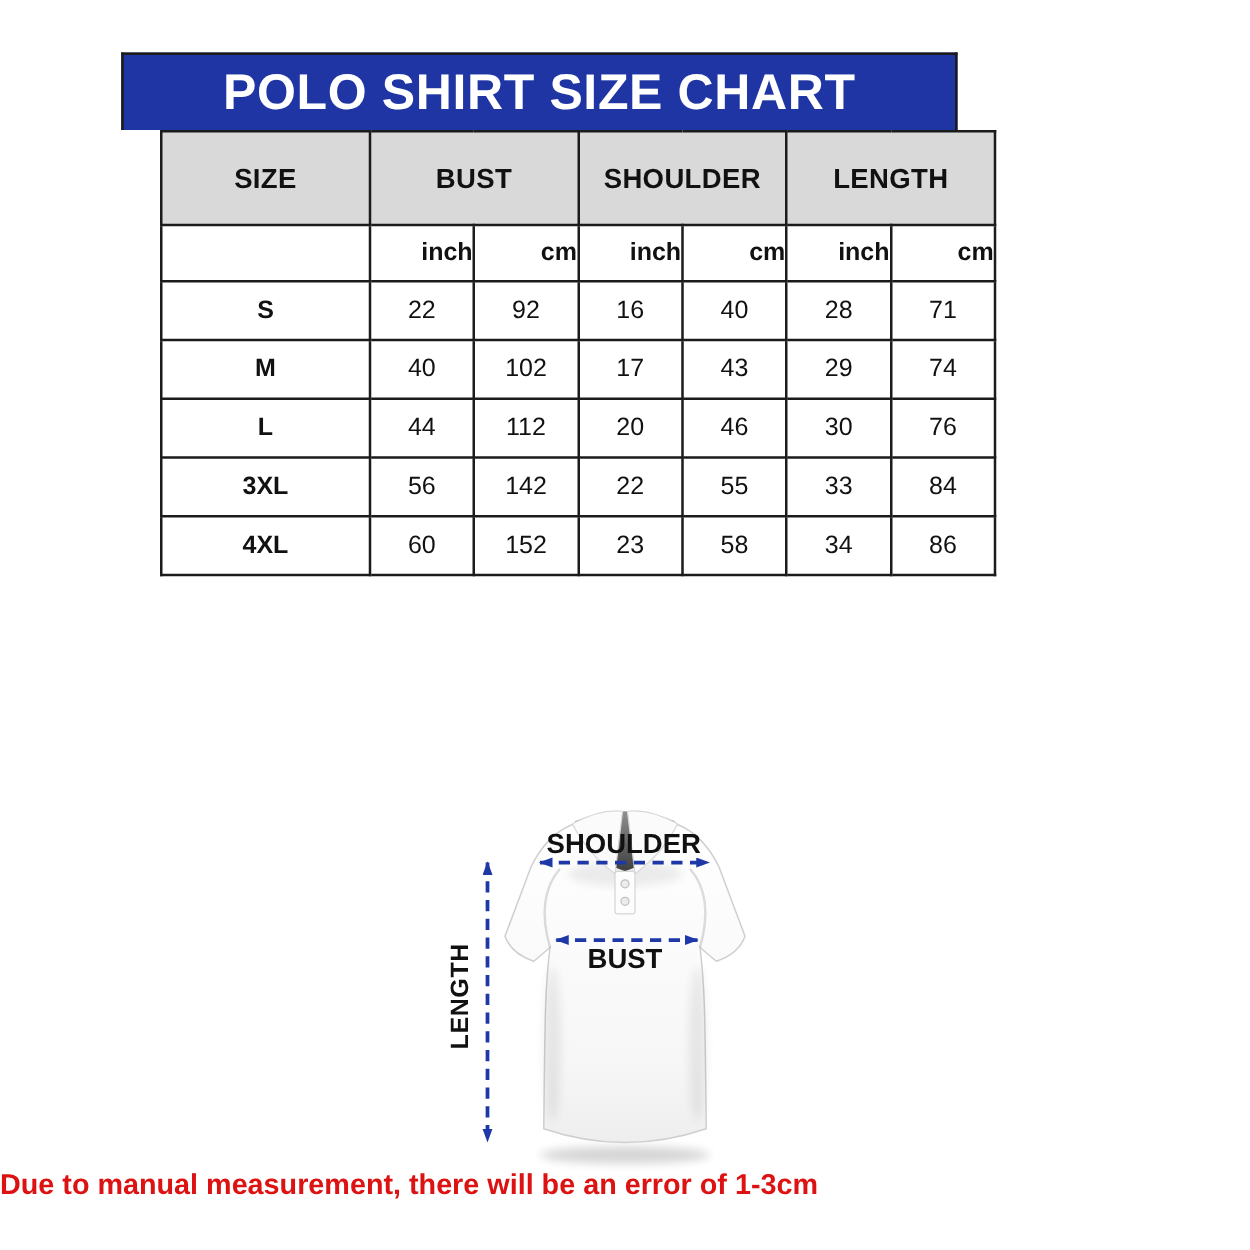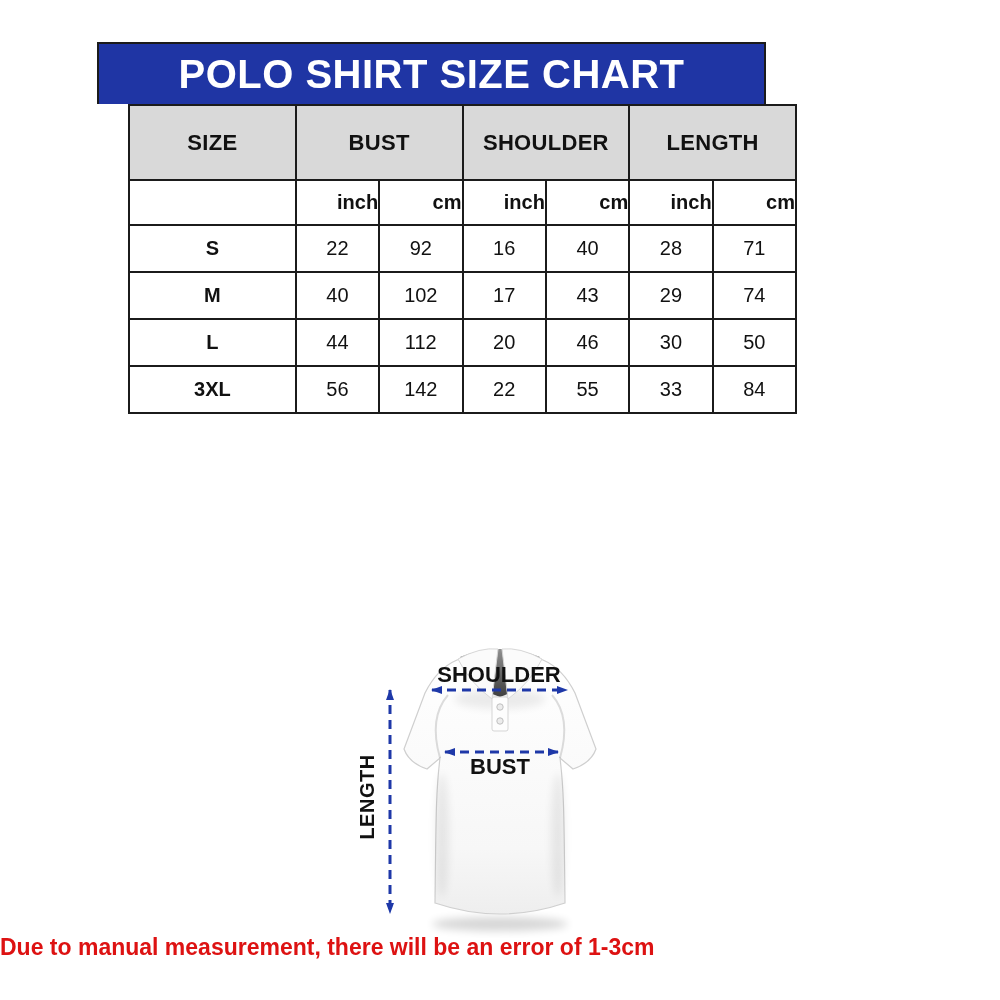--- a/index.html
+++ b/index.html
@@ -120,30 +120,39 @@
             <td>29</td>
             <td>74</td>
           </tr>
           <tr class="data-row">
             <td class="size-label">L</td>
             <td>44</td>
             <td>112</td>
             <td>20</td>
             <td>46</td>
             <td>30</td>
-            <td>50</td>
+            <td>76</td>
           </tr>
           <tr class="data-row">
             <td class="size-label">3XL</td>
             <td>56</td>
             <td>142</td>
             <td>22</td>
             <td>55</td>
             <td>33</td>
             <td>84</td>
+          </tr>
+          <tr class="data-row">
+            <td class="size-label">4XL</td>
+            <td>60</td>
+            <td>152</td>
+            <td>23</td>
+            <td>58</td>
+            <td>34</td>
+            <td>86</td>
           </tr>
         </tbody>
     </table>
   </div>
 
   <div class="diagram">
     <svg width="330" height="310" viewBox="0 0 330 310">
       <defs>
         <linearGradient id="shirtGrad" x1="0" y1="0" x2="0" y2="1">
           <stop offset="0" stop-color="#ffffff"></stop>

